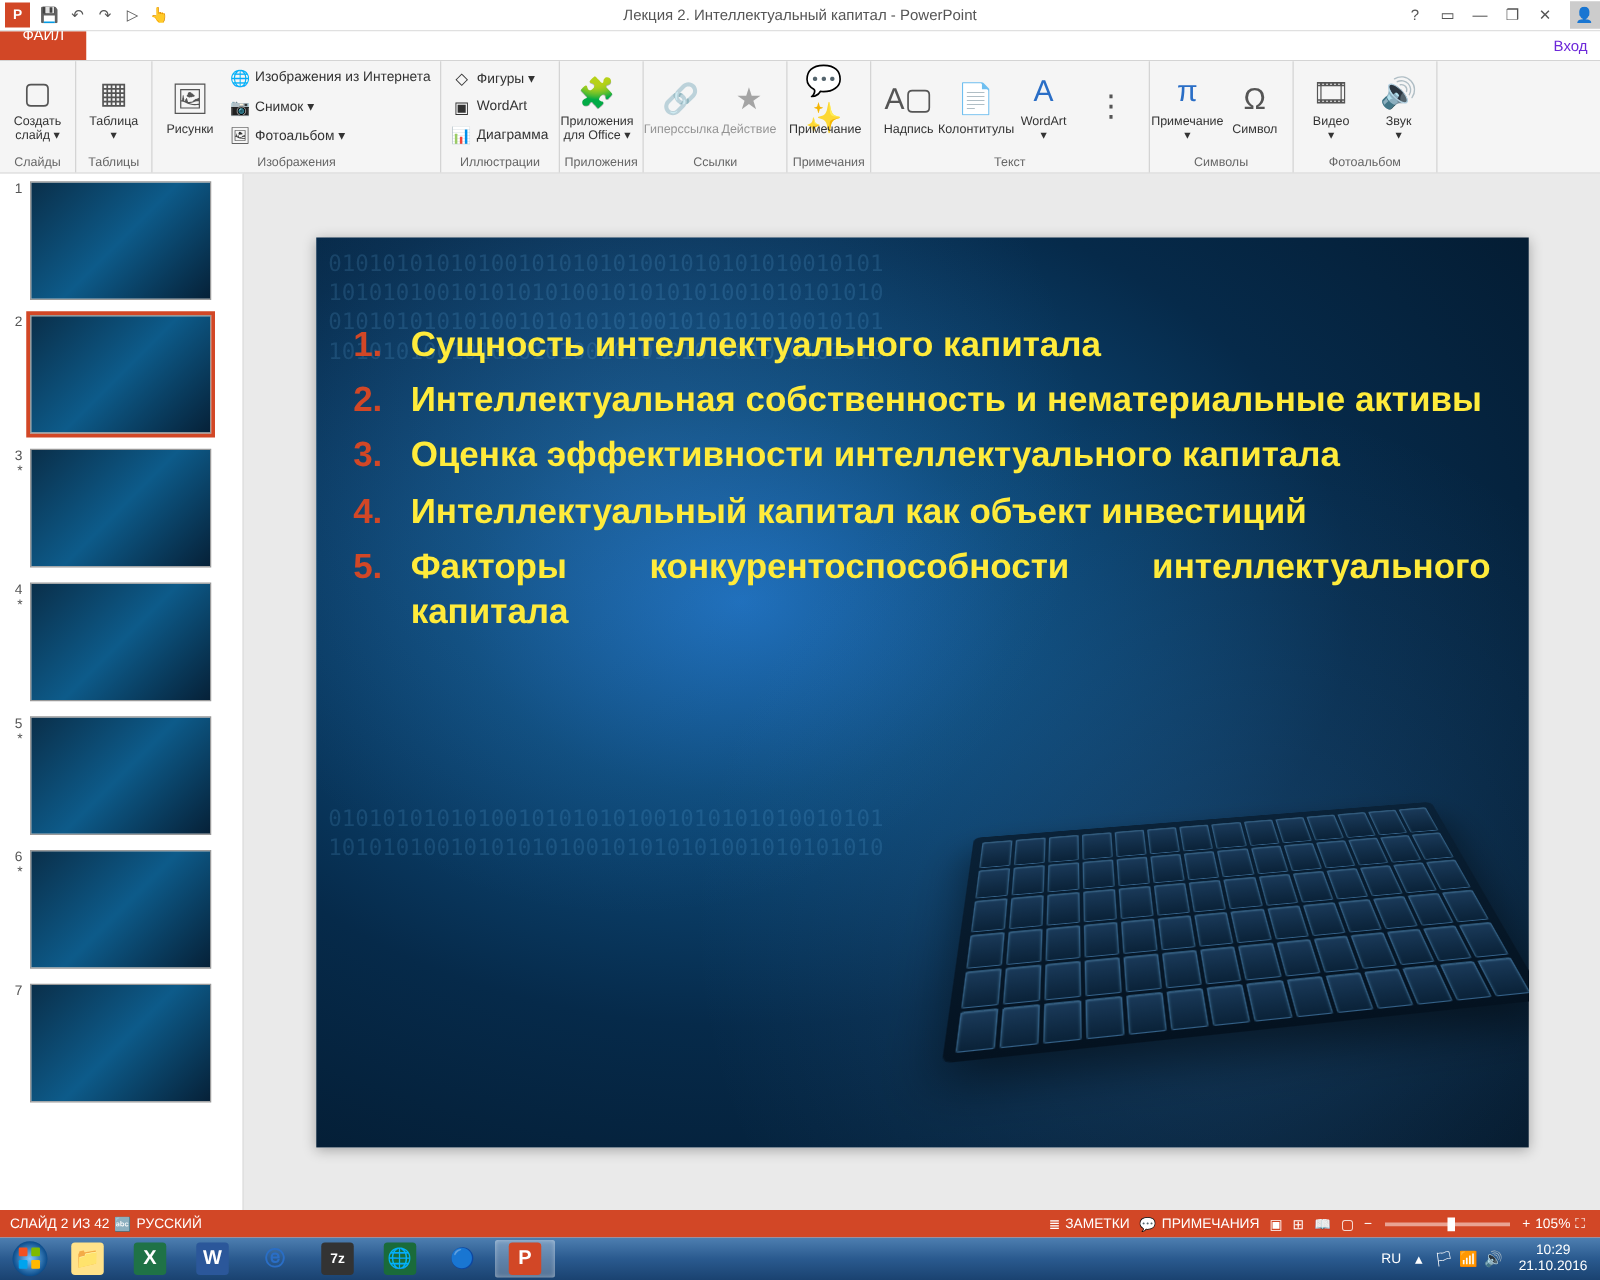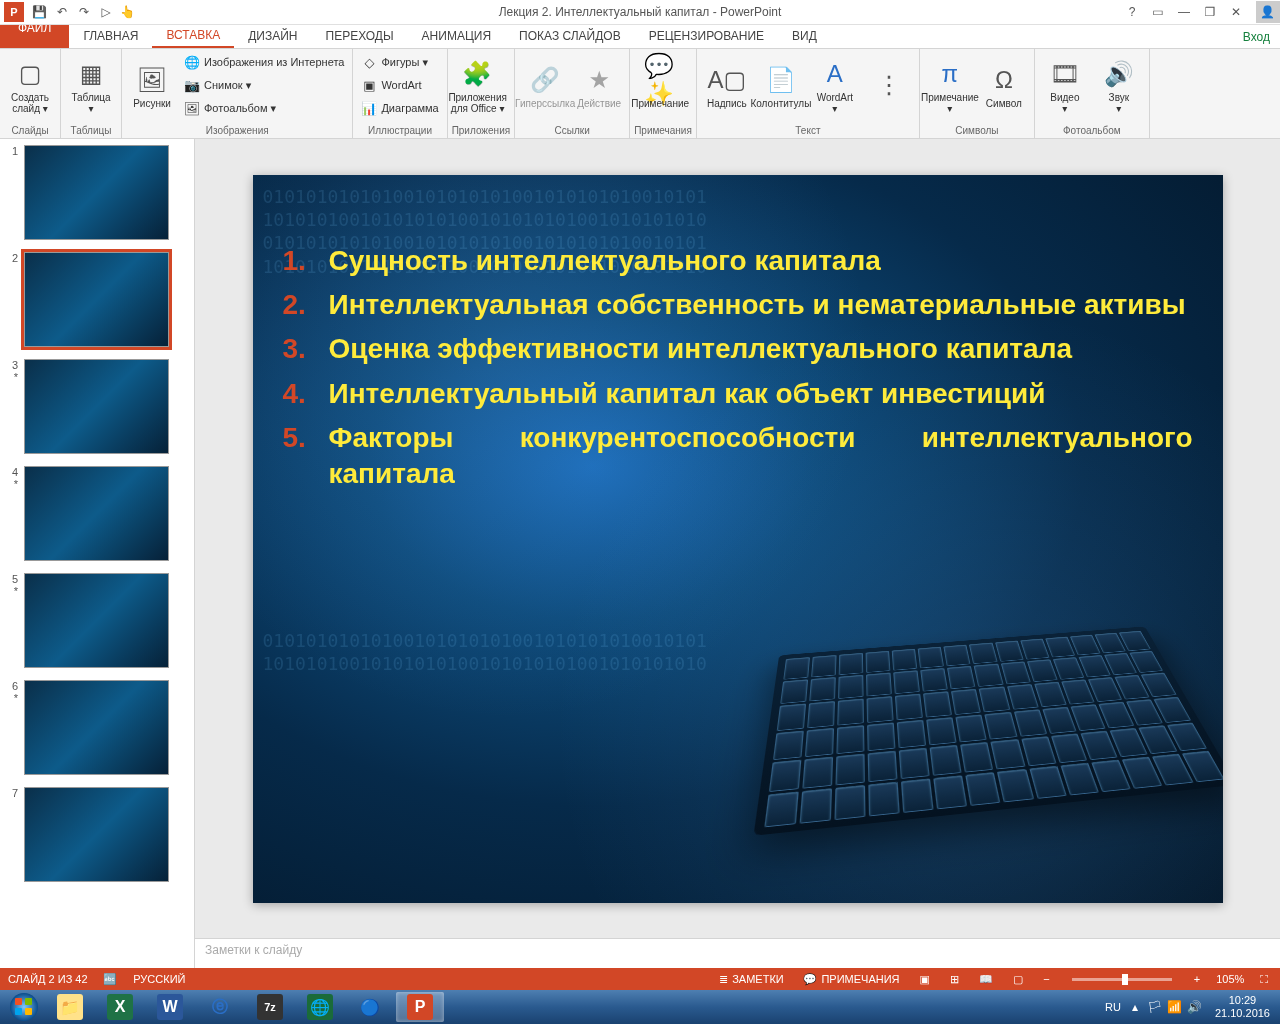--- a/index.html
+++ b/index.html
@@ -13,21 +13,21 @@
 .title-bar .title-text { position: absolute; left: 50%; transform: translateX(-50%); color: #555; font-size: 12px; }
 .title-bar .win-controls { margin-left: auto; display: flex; align-items: center; gap: 2px; }
 .title-bar .win-btn { width: 24px; height: 20px; display: flex; align-items: center; justify-content: center; color: #555; cursor: pointer; }
 .title-bar .user-icon { width: 24px; height: 22px; background: #ccc; margin-left: 6px; display: flex; align-items: center; justify-content: center; }
 
 
 .tabs-row { height: 24px; background: #fff; display: flex; align-items: flex-end; border-bottom: 1px solid #d4d4d4; }
 .file-tab { background: #d24726; color: #fff; padding: 4px 18px; font-size: 12px; height: 40px; display: flex; align-items: center; cursor: pointer; }
 .tab { padding: 4px 14px; color: #444; font-size: 12px; cursor: pointer; height: 24px; display: flex; align-items: center; }
 .tab.active { color: #d24726; border-bottom: 2px solid #d24726; margin-bottom: -1px; }
-.tabs-row .login { margin-left: auto; padding: 4px 10px; color: #15803d; font-size: 12px; }
+.tabs-row .login { margin-left: auto; padding: 4px 10px; color: #6d28d9; font-size: 12px; }
 
 
 .ribbon { height: 90px; background: #f5f5f5; border-bottom: 1px solid #d4d4d4; display: flex; }
 .ribbon-group { border-right: 1px solid #d4d4d4; display: flex; flex-direction: column; justify-content: space-between; padding: 2px 4px 0; }
 .ribbon-group-label { text-align: center; font-size: 10px; color: #666; padding: 1px 0 2px; }
 .ribbon-btns { display: flex; align-items: flex-start; gap: 2px; flex: 1; }
 .big-btn { display: flex; flex-direction: column; align-items: center; justify-content: center; width: 52px; height: 70px; cursor: pointer; padding: 2px; }
 .big-btn .icon { width: 32px; height: 32px; display: flex; align-items: center; justify-content: center; font-size: 24px; color: #555; }
 .big-btn .label { font-size: 10px; color: #333; text-align: center; line-height: 1.1; margin-top: 2px; white-space: pre-line; }
 .small-btns-col { display: flex; flex-direction: column; gap: 1px; }
@@ -89,21 +89,21 @@
   grid-template-rows: repeat(6, 1fr);
   gap: 3px; padding: 8px;
   box-shadow: 0 20px 40px rgba(0,0,0,0.5);
 }
 .keyboard-graphic .key { background: linear-gradient(180deg, #1a3a5a, #0a2238); border-radius: 2px; border: 1px solid rgba(120,200,255,0.3); box-shadow: inset 0 1px 2px rgba(150,220,255,0.3); }
 
 
 .notes-area { height: 30px; background: #fff; border-top: 1px solid #d4d4d4; padding: 4px 10px; color: #aaa; font-size: 12px; }
 
 
-.status-bar { height: 22px; background: #d24726; color: #fff; display: flex; align-items: center; padding: 0 8px; font-size: 11px; gap: 12px; }
+.status-bar { height: 22px; background: #d24726; color: #fff; display: flex; align-items: center; padding: 0 8px; font-size: 11px; }
 .status-bar .spacer { flex: 1; }
 .status-bar .st-btn { display: flex; align-items: center; gap: 4px; cursor: pointer; padding: 0 4px; }
 .zoom-slider { width: 100px; height: 3px; background: rgba(255,255,255,0.5); position: relative; margin: 0 6px; }
 .zoom-slider .handle { position: absolute; top: -4px; left: 50%; width: 6px; height: 11px; background: #fff; }
 
 
 .taskbar { height: 34px; background: linear-gradient(180deg, #4e7fb1, #2a5a8f, #1a4270); display: flex; align-items: center; padding: 0 4px; gap: 2px; }
 .start-orb { width: 40px; height: 30px; display: flex; align-items: center; justify-content: center; cursor: pointer; }
 .start-orb svg { width: 30px; height: 30px; }
 .task-btn { width: 48px; height: 30px; display: flex; align-items: center; justify-content: center; cursor: pointer; border-radius: 2px; }
@@ -132,30 +132,20 @@
     <div class="win-btn">▭</div>
     <div class="win-btn">—</div>
     <div class="win-btn">❐</div>
     <div class="win-btn">✕</div>
     <div class="user-icon">👤</div>
   </div>
 </div>
 
 <div class="tabs-row">
   <div class="file-tab">ФАЙЛ</div>
-  <div id="tabs-container" style="display:flex">
-      <div class="tab">ГЛАВНАЯ</div>
-      <div class="tab active">ВСТАВКА</div>
-      <div class="tab">ДИЗАЙН</div>
-      <div class="tab">ПЕРЕХОДЫ</div>
-      <div class="tab">АНИМАЦИЯ</div>
-      <div class="tab">ПОКАЗ СЛАЙДОВ</div>
-      <div class="tab">РЕЦЕНЗИРОВАНИЕ</div>
-      <div class="tab">ВИД</div>
-    </div>
   <div class="login">Вход</div>
 </div>
 
 <div class="ribbon" id="ribbon">
     <div class="ribbon-group">
       <div class="ribbon-btns">
         <div class="big-btn">
           <div class="icon" style="">▢</div>
           <div class="label">Создать
 слайд ▾</div>
@@ -453,21 +443,20 @@
             <div class="key"></div>
             <div class="key"></div>
             <div class="key"></div>
             <div class="key"></div>
             <div class="key"></div>
             <div class="key"></div>
             <div class="key"></div>
           </div>
       </div>
     </div>
-    <div class="notes-area">Заметки к слайду</div>
   </div>
 </div>
 
 <div class="status-bar">
   <span>СЛАЙД 2 ИЗ 42</span>
   <span class="st-btn">🔤</span>
   <span>РУССКИЙ</span>
   <span class="spacer"></span>
   <span class="st-btn">≣ <span>ЗАМЕТКИ</span></span>
   <span class="st-btn">💬 <span>ПРИМЕЧАНИЯ</span></span>

